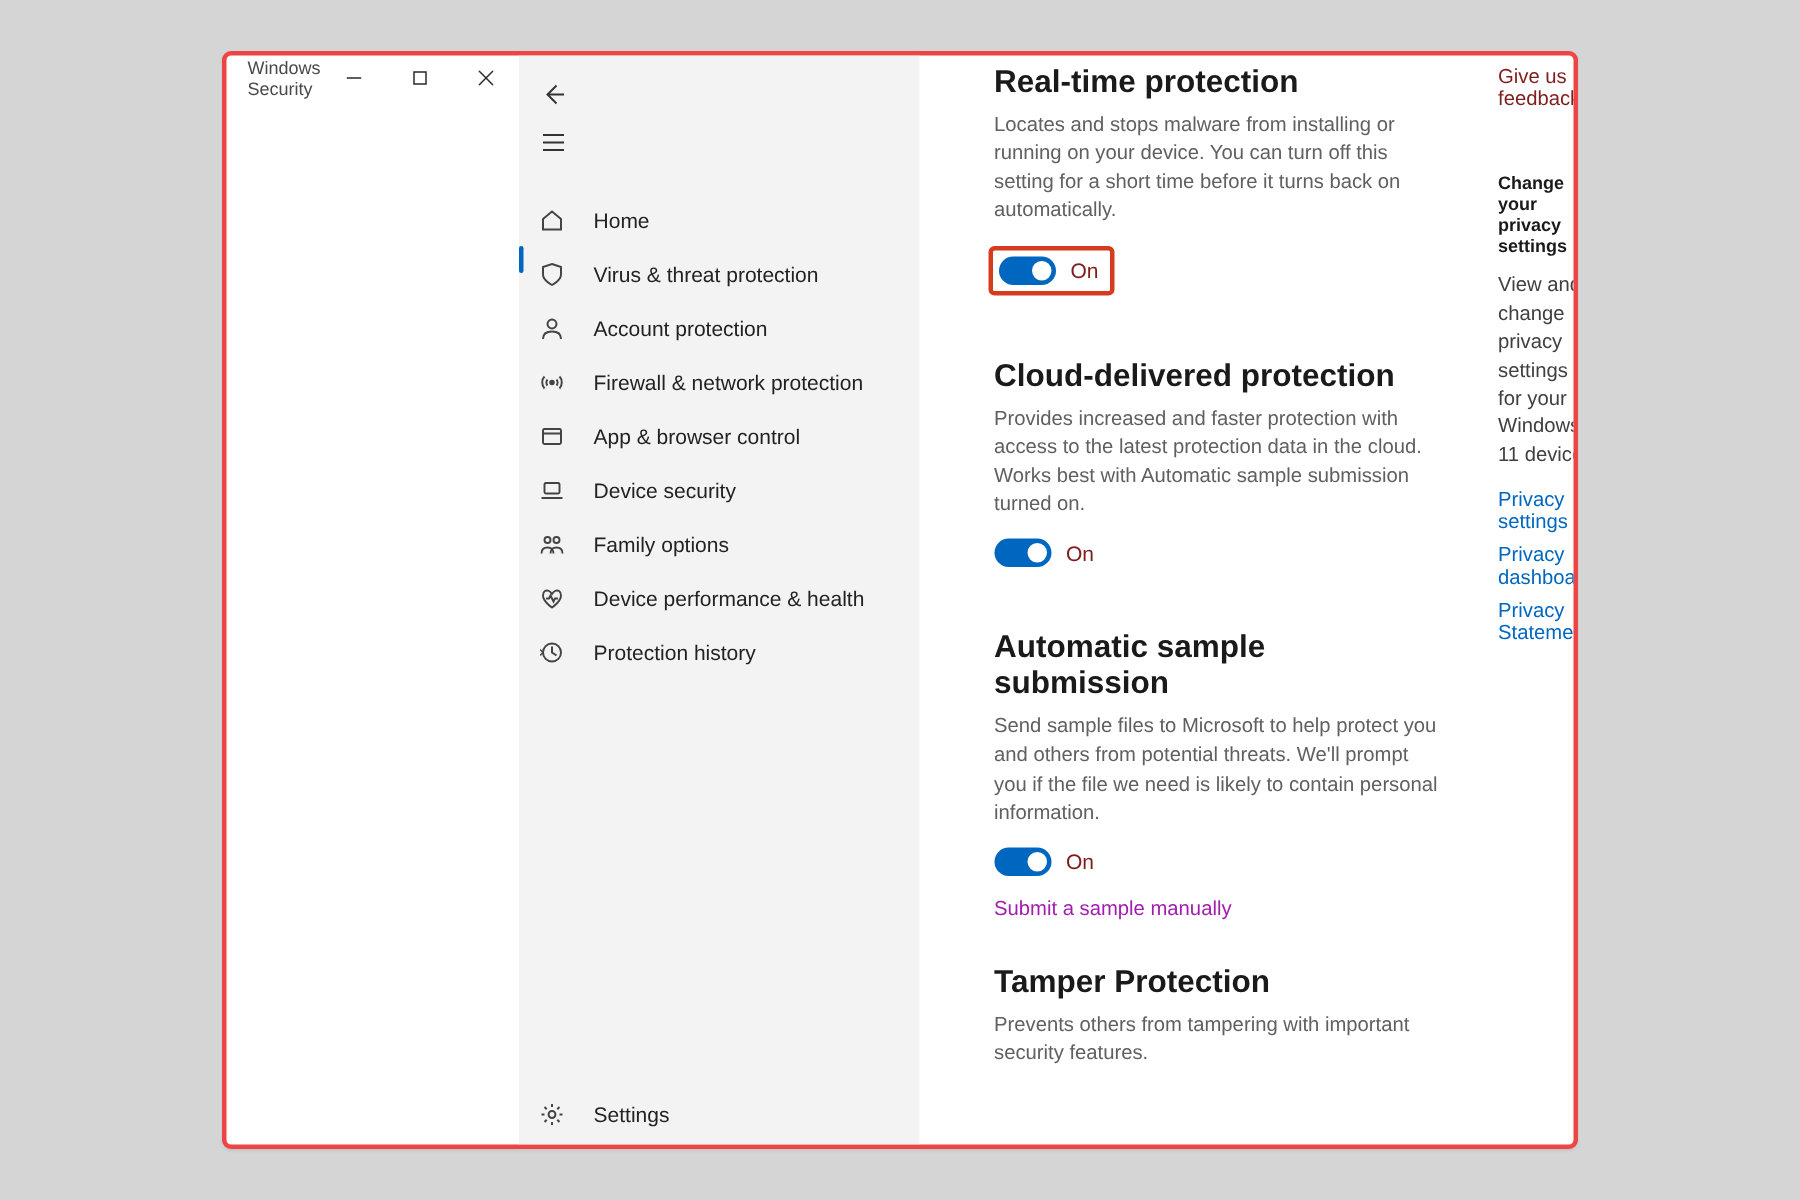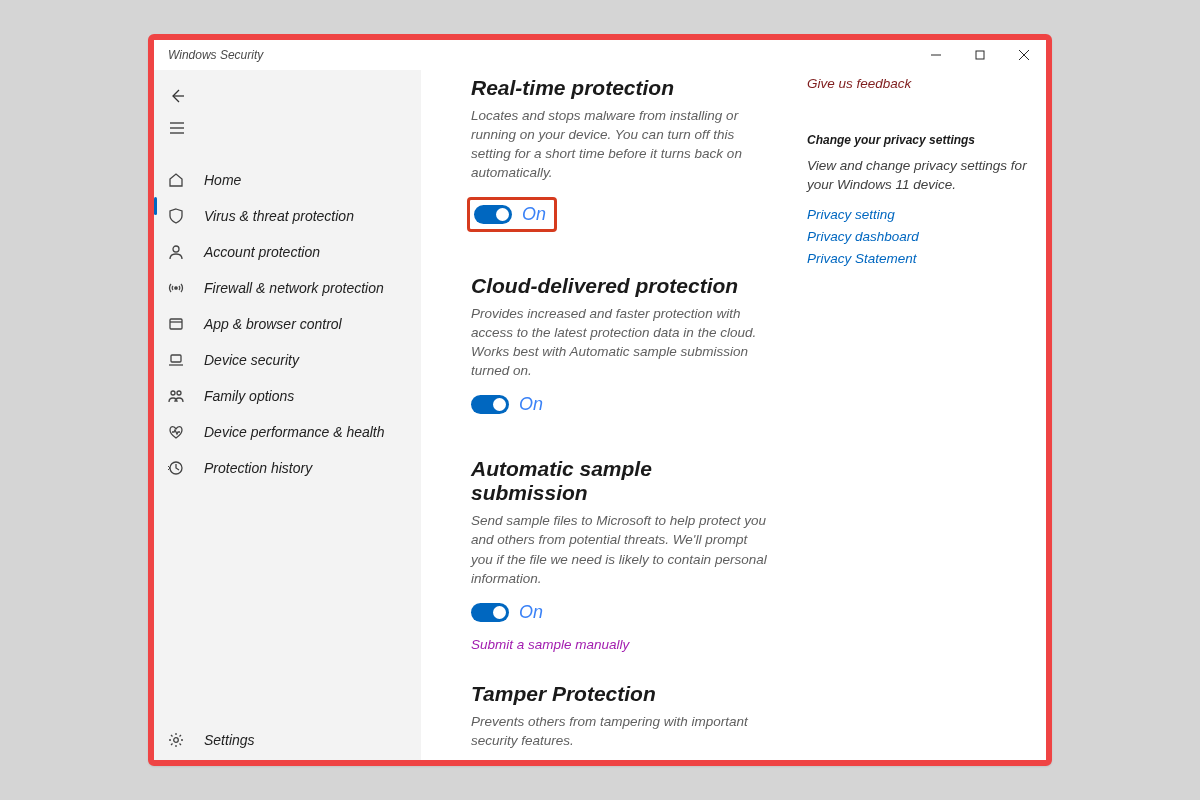--- a/index.html
+++ b/index.html
@@ -10,27 +10,26 @@
     height: 800px;
     overflow: hidden;
     display: flex;
     align-items: center;
     justify-content: center;
   }
   .window {
     width: 904px;
     height: 732px;
     background: #fff;
-    border: 6px solid #ef4444;
+    border: 3px solid #ef4444;
     border-radius: 6px;
     display: flex;
-    flex-direction: column;
+    flex-direction: row;
     overflow: hidden;
     box-shadow: 0 1px 2px rgba(0,0,0,0.08);
-    font-style: italic;
   }
   .titlebar {
     height: 30px;
     display: flex;
     align-items: center;
     padding-left: 14px;
     font-size: 12px;
     color: #4a4a4a;
   }
   .titlebar-spacer { flex: 1; }
@@ -145,22 +144,22 @@
     content: "";
     position: absolute;
     right: 3px;
     top: 3px;
     width: 13px;
     height: 13px;
     background: #fff;
     border-radius: 50%;
   }
   .toggle-label {
-    font-size: 18px;
-    color: #3b82f6;
+    font-size: 14px;
+    color: #7f1d1d;
   }
   .link {
     font-size: 13.5px;
     color: #a21caf;
     margin-top: 14px;
     display: block;
   }
   .aside {
     flex: 1;
     padding-left: 36px;
@@ -366,19 +365,19 @@
           <h2>Tamper Protection</h2>
           <p class="desc">Prevents others from tampering with important security features.</p>
         </div>
 
       </div>
 
       <div class="aside">
         <a class="feedback-link">Give us feedback</a>
         <h3>Change your privacy settings</h3>
         <p class="sub">View and change privacy settings for your Windows 11 device.</p>
-        <a class="alink">Privacy setting</a>
+        <a class="alink">Privacy settings</a>
         <a class="alink">Privacy dashboard</a>
         <a class="alink">Privacy Statement</a>
       </div>
     </div>
   </div>
 </div>
 
 </body></html>

